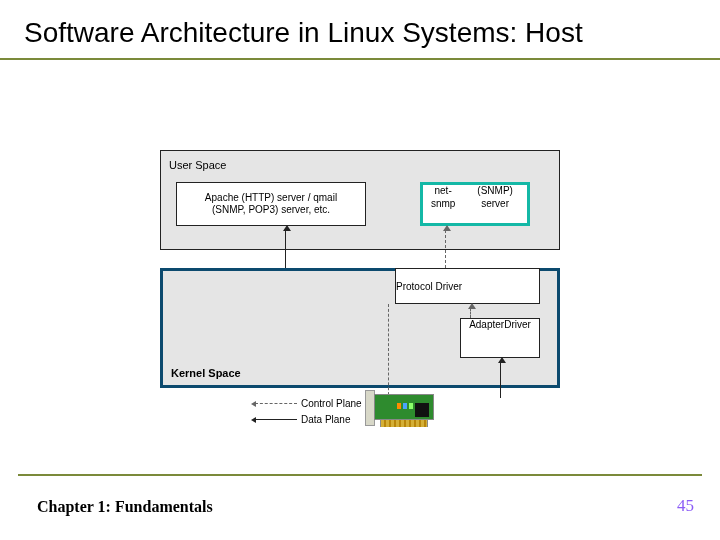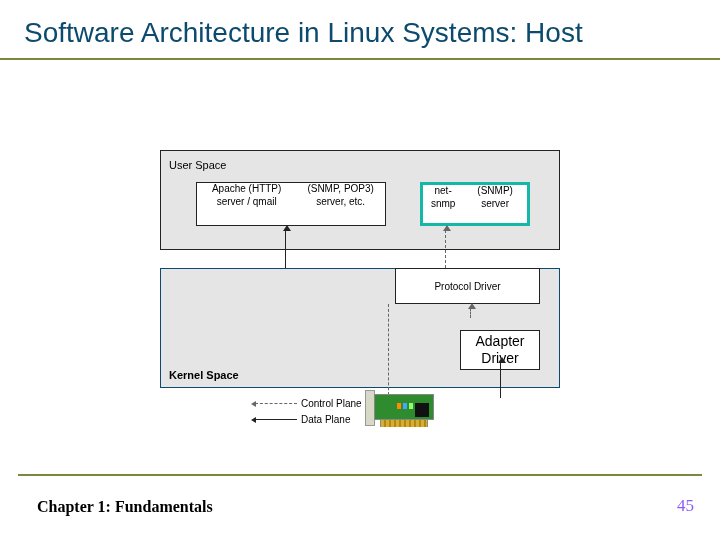--- a/index.html
+++ b/index.html
@@ -10,85 +10,84 @@
     position: relative;
     overflow: hidden;
   }
   .title-block {
     border-bottom: 2px solid #7b8a3a;
     padding: 10px 18px 8px 24px;
     margin-top: 6px;
   }
   .title {
     font-size: 28px;
-    color: #0c4a6e;
+    color: #000000;
     line-height: 1.2;
   }
   .diagram {
     position: absolute;
     left: 160px; top: 150px;
     width: 420px; height: 270px;
   }
   .user-space {
     position: absolute;
     left: 0; top: 0;
     width: 400px; height: 100px;
     background: #e5e5e5;
     border: 1px solid #222;
   }
   .user-space-label {
     position: absolute; left: 8px; top: 8px;
     font-size: 11px; font-weight: normal; text-align: right;
   }
   .box-apache {
     position: absolute;
-    left: 36px; top: 32px;
+    left: 16px; top: 32px;
     width: 190px; height: 44px;
     background: #fff; border: 1px solid #222;
     font-size: 10px; text-align: center;
-    display: flex; flex-direction: row; justify-content: center;
+    display: flex; flex-direction: column; justify-content: center;
     line-height: 1.25;
   }
   .box-snmp {
     position: absolute;
     left: 260px; top: 32px;
     width: 110px; height: 44px;
     background: #fff; border: 3px solid #14b8a6;
     font-size: 10px; text-align: center;
     display: flex; flex-direction: row; justify-content: center;
     line-height: 1.25;
   }
   .kernel-space {
     position: absolute;
     left: 0; top: 118px;
     width: 400px; height: 120px;
     background: #e5e5e5;
-    border: 1px solid #0c4a6e;
+    border: 3px solid #0c4a6e;
   }
   .kernel-space-label {
     position: absolute; left: 8px; bottom: 6px;
     font-size: 11px; font-weight: bold;
   }
   .box-proto {
     position: absolute;
     left: 235px; top: 118px;
     width: 145px; height: 36px;
     background: #fff; border: 1px solid #222;
     font-size: 10px; text-align: center;
-    display: flex; align-items: center; justify-content: center;
+    display: flex; align-items: center; justify-content: flex-start;
   }
   .box-adapter {
     position: absolute;
     left: 300px; top: 168px;
     width: 80px; height: 40px;
     background: #fff; border: 1px solid #222;
-    font-size: 14px; text-align: center;
-    display: flex; flex-direction: column; justify-content: center;
+    font-size: 10px; text-align: center;
+    display: flex; flex-direction: row; justify-content: center;
     line-height: 1.2;
-    margin-top: 12px;
   }
   .legend {
     position: absolute;
     left: 95px; top: 245px;
     font-size: 10px;
   }
   .legend-row { display: flex; align-items: center; height: 16px; }
   .legend-line { width: 42px; height: 0; margin-right: 4px; position: relative; }
   .legend-dash { border-top: 1.5px dashed #666; }
   .legend-solid { border-top: 1.5px solid #222; }

